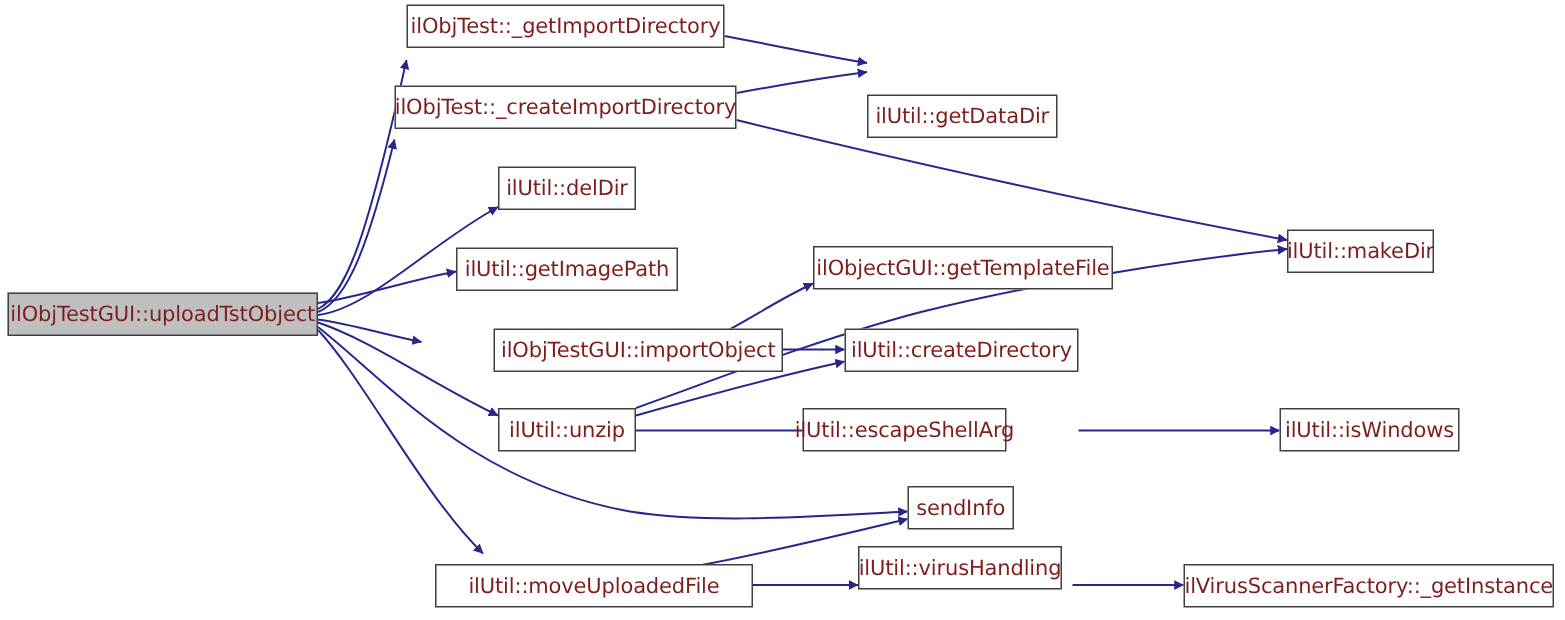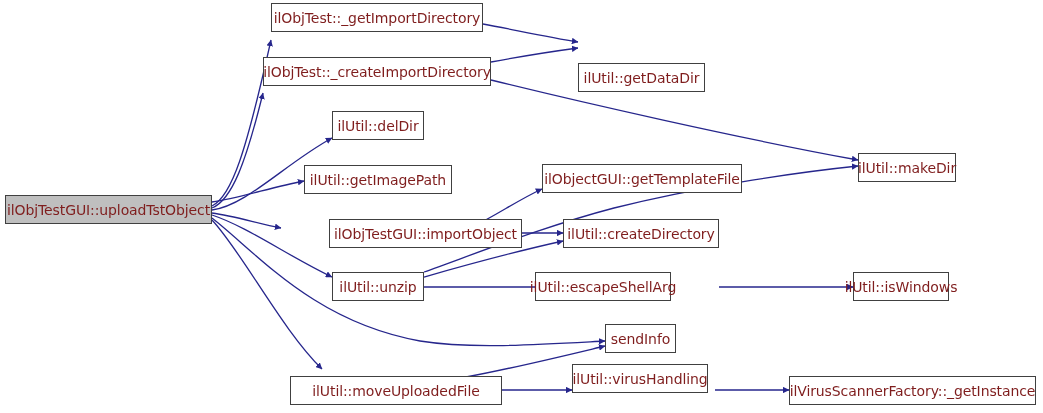--- a/index.html
+++ b/index.html
@@ -69,16 +69,16 @@
       <div class="node" style="left: 281px; top: 219px; width: 193px; height: 29px; margin-left: 48px;">ilObjTestGUI::importObject</div>
       <div class="node" style="left: 332px; top: 272px; width: 92px; height: 29px;">ilUtil::unzip</div>
       <div class="node" style="left: 290px; top: 376px; width: 212px; height: 29px; text-align: center;">ilUtil::moveUploadedFile</div>
       <div class="node" style="left: 578px; top: 31px; width: 127px; height: 29px; margin-top: 32px;">ilUtil::getDataDir</div>
       <div class="node" style="left: 542px; top: 164px; width: 200px; height: 29px;">ilObjectGUI::getTemplateFile</div>
       <div class="node" style="left: 563px; top: 219px; width: 156px; height: 29px;">ilUtil::createDirectory</div>
       <div class="node" style="left: 535px; top: 272px; width: 136px; height: 29px;">ilUtil::escapeShellArg</div>
       <div class="node" style="left: 605px; top: 324px; width: 71px; height: 29px;">sendInfo</div>
       <div class="node" style="left: 572px; top: 364px; width: 136px; height: 29px;">ilUtil::virusHandling</div>
       <div class="node" style="left: 858px; top: 153px; width: 98px; height: 29px;">ilUtil::makeDir</div>
-      <div class="node" style="left: 853px; top: 272px; width: 96px; height: 29px;">ilUtil::isWindows</div>
+      <div class="node" style="left: 853px; top: 272px; width: 120px; height: 29px;">ilUtil::isWindows</div>
       <div class="node" style="left: 789px; top: 376px; width: 247px; height: 29px;">ilVirusScannerFactory::_getInstance</div>
     </div>
 </div>
 
 </body></html>

